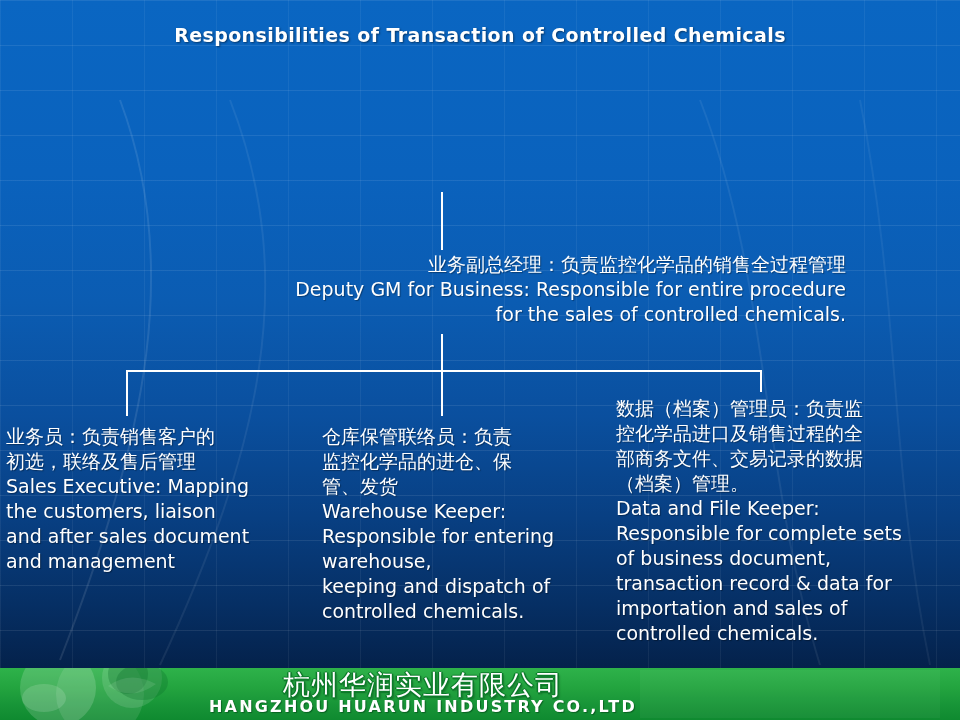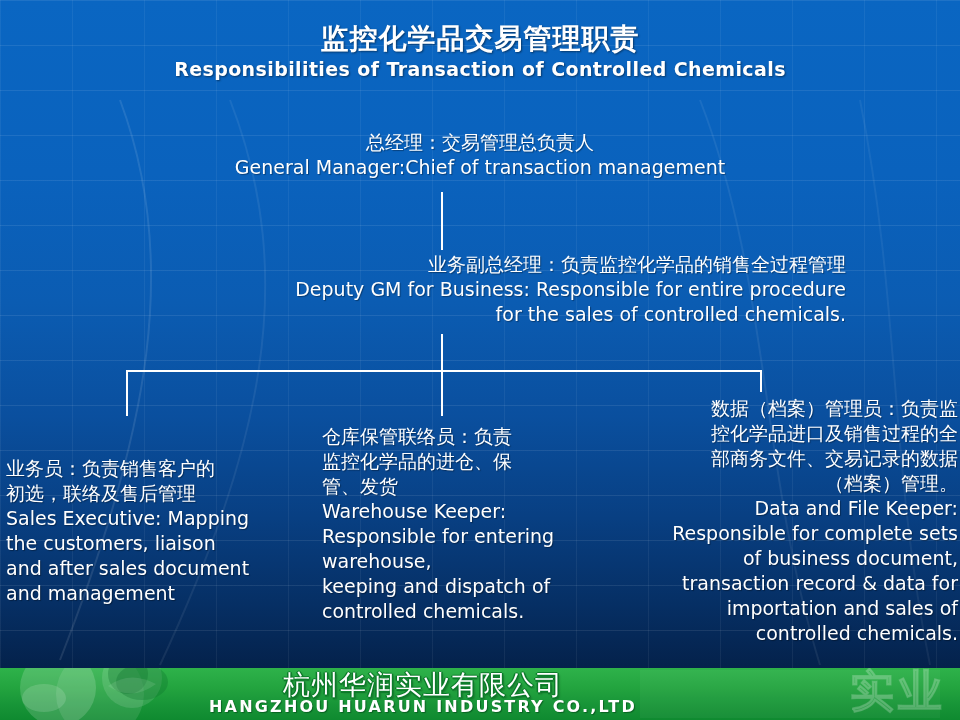--- a/index.html
+++ b/index.html
@@ -76,23 +76,23 @@
     text-shadow:1px 1px 1px rgba(0,0,0,0.35);
   }
   .node .en {
     font-family:"DejaVu Sans", sans-serif;
     font-size:19px; line-height:25px; white-space:pre-wrap;
     text-shadow:1px 1px 1px rgba(0,0,0,0.35);
   }
 
   #node-gm      { left:150px; top:130px; width:660px; text-align:center; }
   #node-deputy  { left:166px; top:252px; width:680px; text-align:right; }
-  #node-sales   { left:6px;   top:424px; width:292px; text-align:left;margin-top:32px; }
+  #node-sales   { left:6px;   top:424px; width:292px; text-align:left; }
   #node-wh      { left:322px; top:424px; width:282px; text-align:left; }
-  #node-data    { left:616px; top:396px; width:342px; text-align:right; }
+  #node-data    { left:616px; top:396px; width:342px; text-align:left; }
 
   
   .conn { position:absolute; background:#ffffff; }
   #conn-v1 { left:441px; top:192px;  width:2px;   height:58px; }
   #conn-v2 { left:441px; top:334px;  width:2px;   height:37px; }
   #conn-h  { left:126px; top:370px;  width:636px; height:2px; }
   #conn-b1 { left:126px; top:370px;  width:2px;   height:46px; }
   #conn-b2 { left:441px; top:370px;  width:2px;   height:46px; }
   #conn-b3 { left:760px; top:370px;  width:2px;   height:22px; }
 
@@ -140,35 +140,30 @@
   <div id="gridv"></div>
 
   <svg id="swoosh" viewBox="0 0 960 720" preserveAspectRatio="none">
     <path d="M 120 100 C 180 260 150 430 60 660" stroke="rgba(255,255,255,0.10)" stroke-width="2" fill="none"></path>
     <path d="M 230 100 C 300 280 260 450 160 665" stroke="rgba(255,255,255,0.07)" stroke-width="2" fill="none"></path>
     <path d="M 700 100 C 770 280 760 470 820 665" stroke="rgba(255,255,255,0.07)" stroke-width="2" fill="none"></path>
     <path d="M 860 100 C 900 300 890 470 930 665" stroke="rgba(255,255,255,0.06)" stroke-width="2" fill="none"></path>
   </svg>
 
   <div id="title-block">
-    <div id="title-cn">监控化学品交易管理职责</div>
     <div id="title-en">Responsibilities of Transaction of Controlled Chemicals</div>
   </div>
 
   <div class="conn" id="conn-v1"></div>
   <div class="conn" id="conn-v2"></div>
   <div class="conn" id="conn-h"></div>
   <div class="conn" id="conn-b1"></div>
   <div class="conn" id="conn-b2"></div>
   <div class="conn" id="conn-b3"></div>
 
-  <div class="node" id="node-gm">
-    <div class="cn">总经理：交易管理总负责人</div>
-    <div class="en">General Manager:Chief of transaction management</div>
-  </div>
 
   <div class="node" id="node-deputy">
     <div class="cn">业务副总经理：负责监控化学品的销售全过程管理</div>
     <div class="en">Deputy GM for Business: Responsible for entire procedure
 for the sales of controlled chemicals.</div>
   </div>
 
   <div class="node" id="node-sales">
     <div class="cn">业务员：负责销售客户的
 初选，联络及售后管理</div>
@@ -207,21 +202,20 @@
       <circle cx="58" cy="20" r="38" fill="rgba(255,255,255,0.16)"></circle>
       <circle cx="100" cy="26" r="44" fill="rgba(255,255,255,0.10)"></circle>
       <circle cx="132" cy="10" r="30" fill="rgba(255,255,255,0.12)"></circle>
       <ellipse cx="44" cy="30" rx="22" ry="14" fill="rgba(255,255,255,0.14)"></ellipse>
       <circle cx="128" cy="6" r="20" fill="rgba(20,120,50,0.35)"></circle>
       <ellipse cx="142" cy="14" rx="26" ry="18" fill="rgba(10,110,44,0.30)"></ellipse>
       <path d="M 108 18 Q 130 2 156 16 Q 132 34 108 18 Z" fill="rgba(255,255,255,0.10)"></path>
       <rect x="640" y="2" width="300" height="48" fill="rgba(255,255,255,0.04)"></rect>
     </svg>
 
-    <div id="logo-ghost">实业</div>
 
     <div id="logo-wrap">
       <div id="logo-cn">杭州华润实业有限公司</div>
       <div id="logo-en">HANGZHOU  HUARUN  INDUSTRY  CO.,LTD</div>
     </div>
   </div>
 
 </div>
 
 </body></html>

